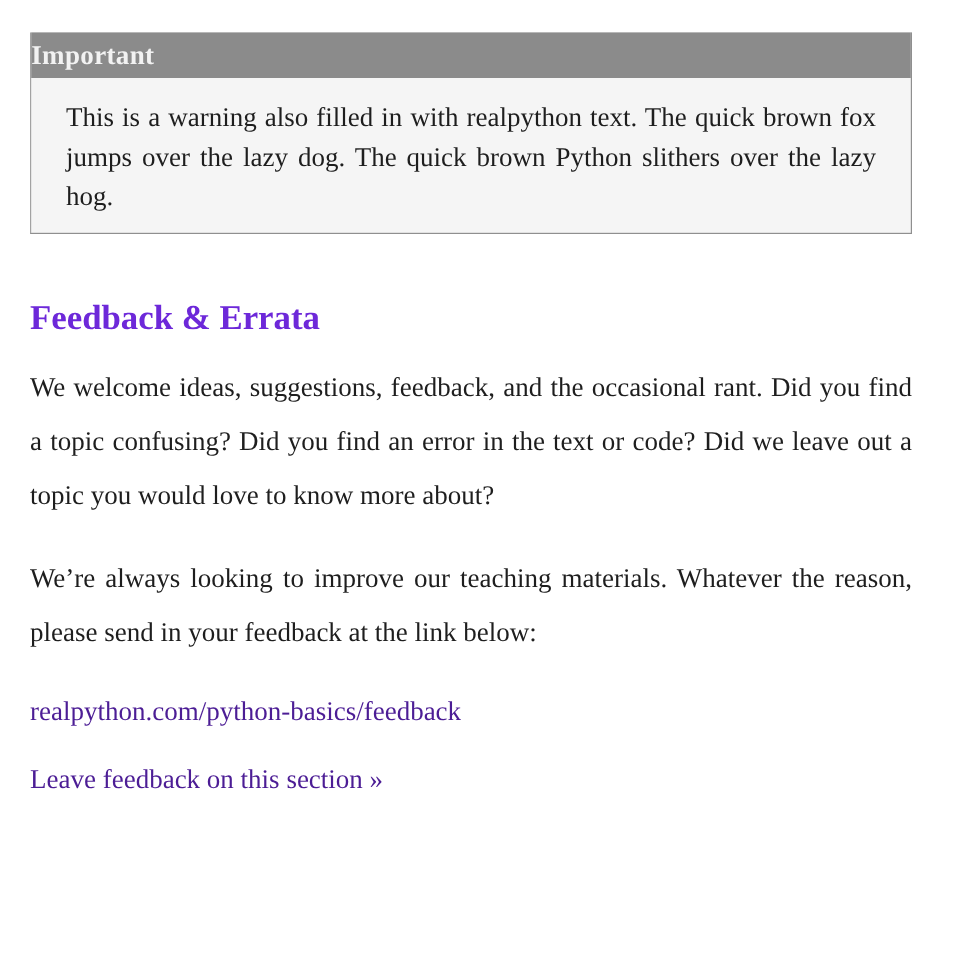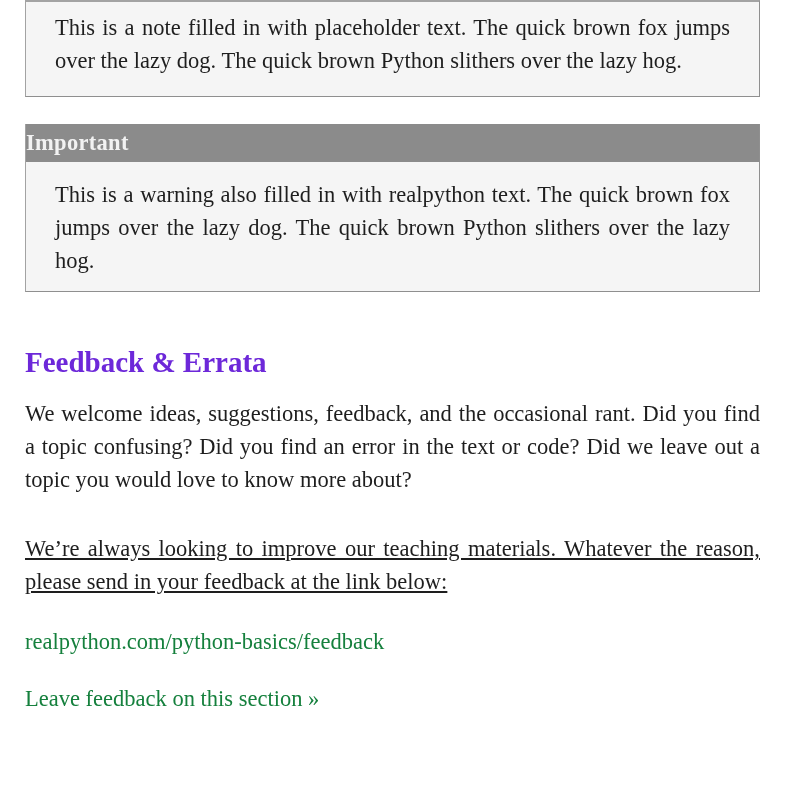--- a/index.html
+++ b/index.html
@@ -58,46 +58,43 @@
   .section-heading {
     margin: 53px 0 0 0;
     font-size: 29px;
     line-height: 34px;
     font-weight: bold;
     color: #6d28d9;
   }
   .para {
     margin: 18px 0 0 0;
     font-size: 22.5px;
-    line-height: 33px;
+    line-height: 45px;
     text-align: justify;
     color: #1e1e1e;
   }
-  .para.second { margin-top: 36px; text-decoration: underline; }
+  .para.second { margin-top: 24px; }
   .link-line {
     margin: 27px 0 0 0;
     font-size: 22.5px;
     line-height: 33px;
   }
   .link-line.last { margin-top: 24px; }
   .doc-link {
-    color: #15803d;
+    color: #4c1d95;
     text-decoration: none;
     cursor: pointer;
   }
 </style>
 </head>
 <body>
 
 <div class="page">
   <div class="content">
 
-    <div class="admonition note-box">
-      <p class="box-text">This is a note filled in with placeholder text. The quick brown fox jumps over the lazy dog. The quick brown Python slithers over the lazy hog.</p>
-    </div>
 
     <div class="admonition warning-box">
       <div class="warning-header">
         <span>Important</span>
       </div>
       <p class="box-text">This is a warning also filled in with realpython text. The quick brown fox jumps over the lazy dog. The quick brown Python slithers over the lazy hog.</p>
     </div>
 
     <h2 class="section-heading">Feedback &amp; Errata</h2>
 

